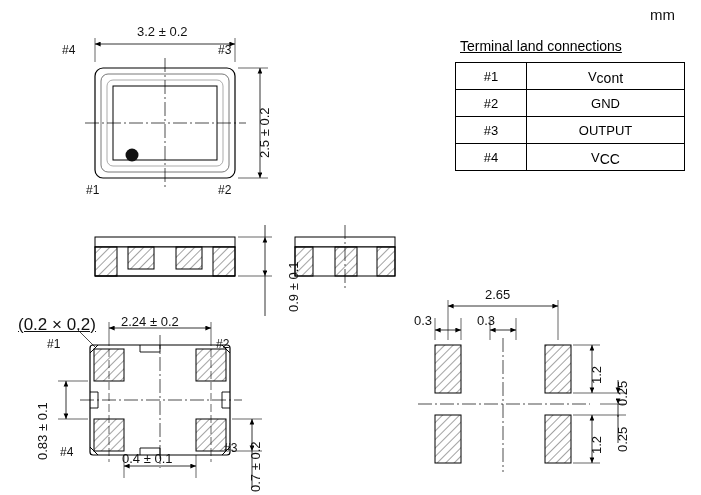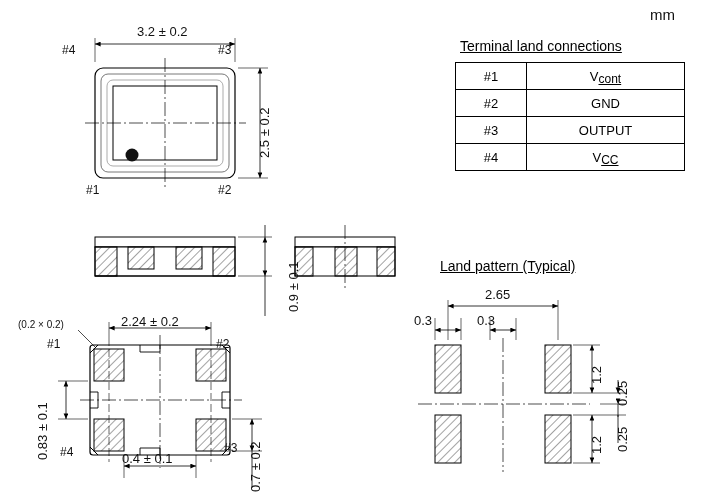--- a/index.html
+++ b/index.html
@@ -21,21 +21,21 @@
     width: 701px;
     height: 495px;
   }
   .lbl {
     position: absolute;
     font-size: 12px;
     line-height: 13px;
     white-space: nowrap;
     color: #111;
   }
-  .lbl.small { font-size: 10px; }
+  .lbl.small { font-size: 17px; text-decoration: underline; }
   .rot90 {
     transform-origin: 0 0;
     transform: rotate(-90deg);
   }
   
   .term-table {
     position: absolute;
     left: 455px;
     top: 62px;
     width: 230px;
@@ -44,25 +44,24 @@
   }
   .term-table td {
     border: 1px solid #000;
     height: 26px;
     text-align: center;
     vertical-align: middle;
     padding: 0;
   }
   .term-table td.idx { width: 70px; }
   .term-table sub {
-    font-size: 12px;
+    font-size: 14px;
     vertical-align: baseline;
     position: relative;
     top: 2px;
-    text-decoration: underline;
   }
   .heading {
     position: absolute;
     font-size: 14px;
     white-space: nowrap;
     text-decoration: underline;
   }
   svg.canvas {
     position: absolute;
     left: 0; top: 0;
@@ -243,21 +242,20 @@
   <div class="lbl small" style="left:18px; top:318px;">(0.2 × 0.2)</div>
   <div class="lbl" style="left:121px; top:315px; font-size:13px;">2.24 ± 0.2</div>
   <div class="lbl" style="left:122px; top:452px; font-size:13px;">0.4 ± 0.1</div>
   <div class="lbl rot90" style="left:36px; top:460px; font-size:13px;">0.83 ± 0.1</div>
   <div class="lbl rot90" style="left:249px; top:492px; font-size:13px;">0.7 ± 0.2</div>
   <div class="lbl" style="left:47px; top:338px;">#1</div>
   <div class="lbl" style="left:216px; top:338px;">#2</div>
   <div class="lbl" style="left:60px; top:446px;">#4</div>
   <div class="lbl" style="left:224px; top:442px;">#3</div>
 
-  <div class="heading" style="left:440px; top:258px;">Land pattern (Typical)</div>
   <div class="lbl" style="left:485px; top:288px; font-size:13px;">2.65</div>
   <div class="lbl" style="left:414px; top:314px; font-size:13px;">0.3</div>
   <div class="lbl" style="left:477px; top:314px; font-size:13px;">0.3</div>
   <div class="lbl rot90" style="left:590px; top:384px; font-size:13px;">1.2</div>
   <div class="lbl rot90" style="left:590px; top:454px; font-size:13px;">1.2</div>
   <div class="lbl rot90" style="left:616px; top:406px; font-size:13px;">0.25</div>
   <div class="lbl rot90" style="left:616px; top:452px; font-size:13px;">0.25</div>
 
   <div class="heading" style="left:460px; top:38px;">Terminal land connections</div>
   <table class="term-table">

